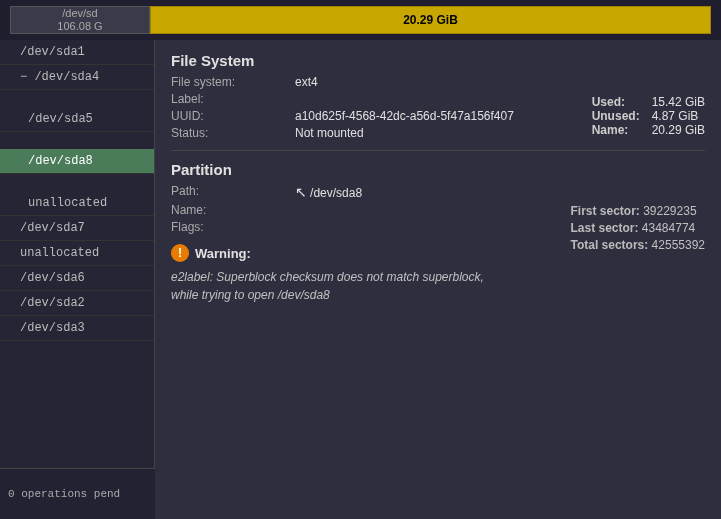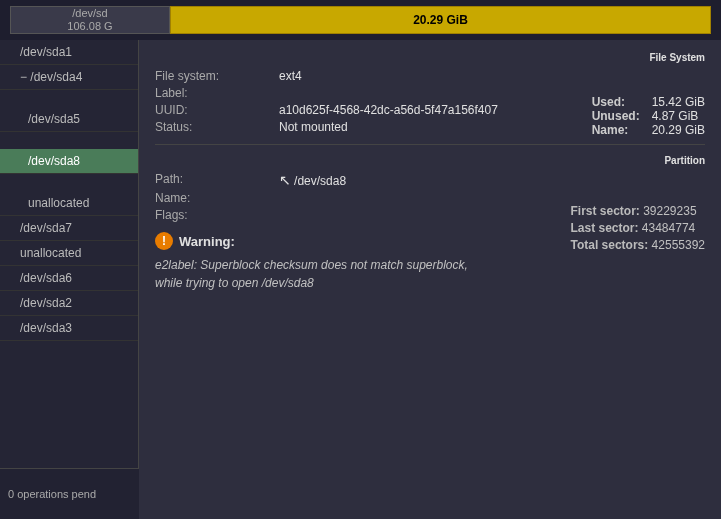--- a/index.html
+++ b/index.html
@@ -29,21 +29,21 @@
     }
 
     .disk-bar-container {
       display: flex;
       width: 100%;
       height: 28px;
       margin: 2px 10px;
     }
 
     .disk-segment-left {
-      width: 160px;
+      width: 140px;
       background: #3a3a4a;
       display: flex;
       align-items: center;
       justify-content: center;
       font-size: 11px;
       color: #aaa;
       border: 1px solid #555;
     }
 
     .disk-segment-main {
@@ -60,25 +60,26 @@
 
     
     .main-area {
       display: flex;
       flex: 1;
       overflow: hidden;
     }
 
     
     .sidebar {
-      width: 139px;
+      width: 155px;
       background: #252535;
       border-right: 1px solid #444;
       overflow-y: auto;
       flex-shrink: 0;
+      font-family: Liberation Mono, monospace;
     }
 
     .partition-list {
       list-style: none;
     }
 
     .partition-item {
       padding: 5px 12px;
       font-size: 12px;
       color: #bbb;
@@ -117,24 +118,23 @@
     .content-panel {
       flex: 1;
       background: #2e2e3e;
       padding: 12px 16px;
       overflow-y: auto;
       position: relative;
     }
 
     .section-title {
       font-weight: bold;
-      font-size: 10px;
+      font-size: 15px;
       color: #e0e0e0;
       margin-bottom: 6px;
-      text-align: right;
     }
 
     .info-grid {
       display: grid;
       grid-template-columns: 100px 1fr;
       gap: 3px 24px;
       margin-bottom: 4px;
     }
 
     .info-label {

